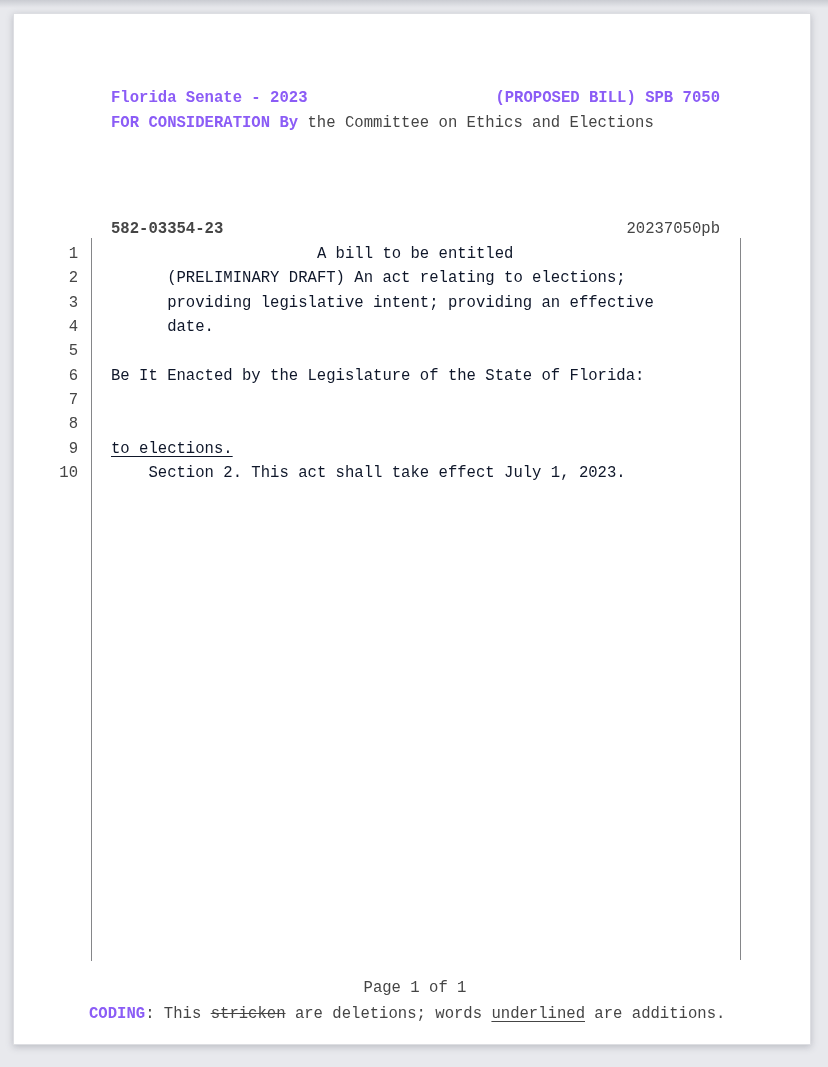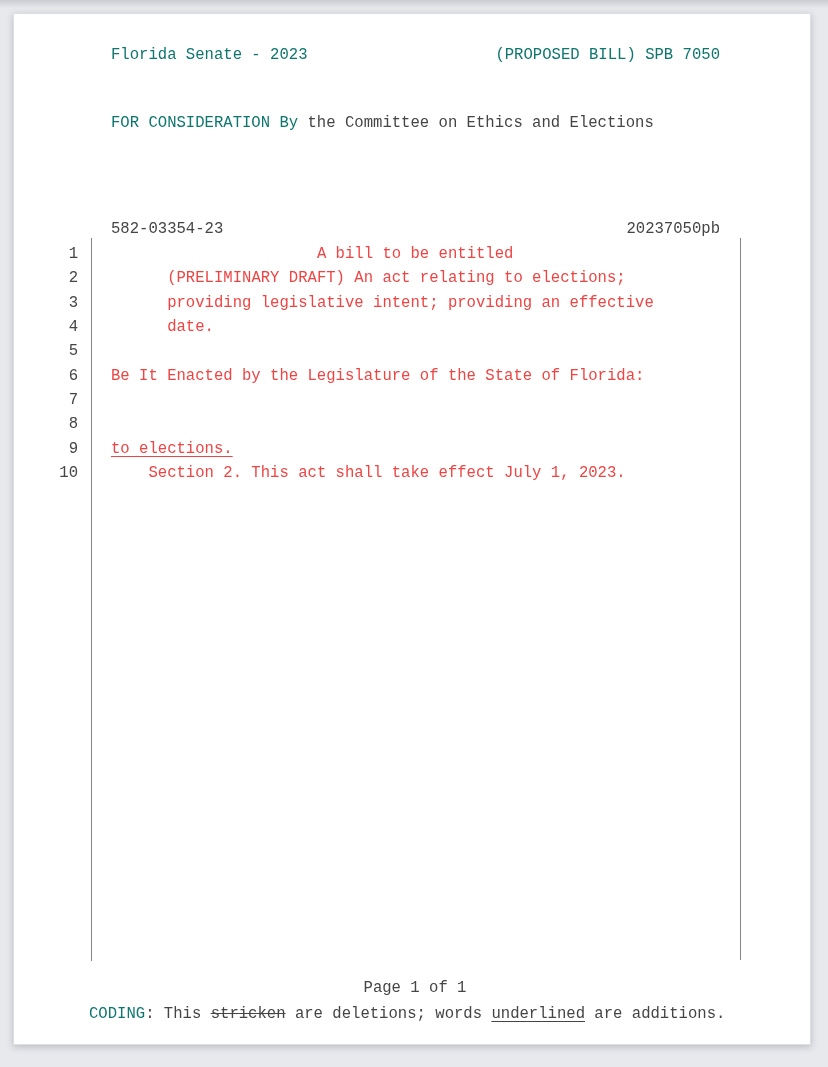--- a/index.html
+++ b/index.html
@@ -11,39 +11,39 @@
   .top-shade{
     position:absolute;left:0;top:0;width:828px;height:8px;
     background:linear-gradient(#caccd2,#e8e9ed);
   }
   .paper{
     position:absolute;left:13px;top:13px;width:798px;height:1032px;
     background:#ffffff;border:1px solid #dddee2;box-sizing:border-box;
     box-shadow:0 2px 7px rgba(70,72,85,0.28);
   }
   .mono{font-size:15.6px;line-height:20px;color:#454545;letter-spacing:0;white-space:pre;}
-  .b{font-weight:normal;color:#0f766e;}
+  .b{font-weight:bold;color:#8b5cf6;margin-top:43px;}
   .abs{position:absolute;}
   .hdr-left{left:97px;top:31px;}
   .hdr-right{right:90px;top:31px;}
   .consideration{left:97px;top:99px;}
-  .ref-left{left:97px;top:205px;}
+  .ref-left{left:97px;top:205px;font-weight:bold;}
   .ref-right{right:90px;top:205px;}
   .rule{position:absolute;width:1px;background:#858689;}
   .rule-left{left:77px;top:224px;height:723px;}
   .rule-right{left:726px;top:224px;height:722px;}
   .lines{position:absolute;left:0;top:228px;width:798px;}
   .row{position:relative;height:24.35px;}
   .num{
     position:absolute;left:0;top:0;width:64px;text-align:right;
     font-size:15.6px;line-height:24.35px;color:#454545;white-space:pre;
   }
   .txt{
     position:absolute;left:97px;top:0;
-    font-size:15.6px;line-height:24.35px;color:#ef4444;white-space:pre;
+    font-size:15.6px;line-height:24.35px;color:#0f172a;white-space:pre;
   }
   .txt.justify{word-spacing:3.6px;}
   .u{text-decoration:underline;text-underline-offset:3px;text-decoration-thickness:1px;}
   .strike{text-decoration:line-through;margin-top:48px;}
   .page-info{left:97px;top:964px;width:608px;text-align:center;}
   .coding{left:75px;top:990px;}
 </style>
 </head>
 <body>
 

